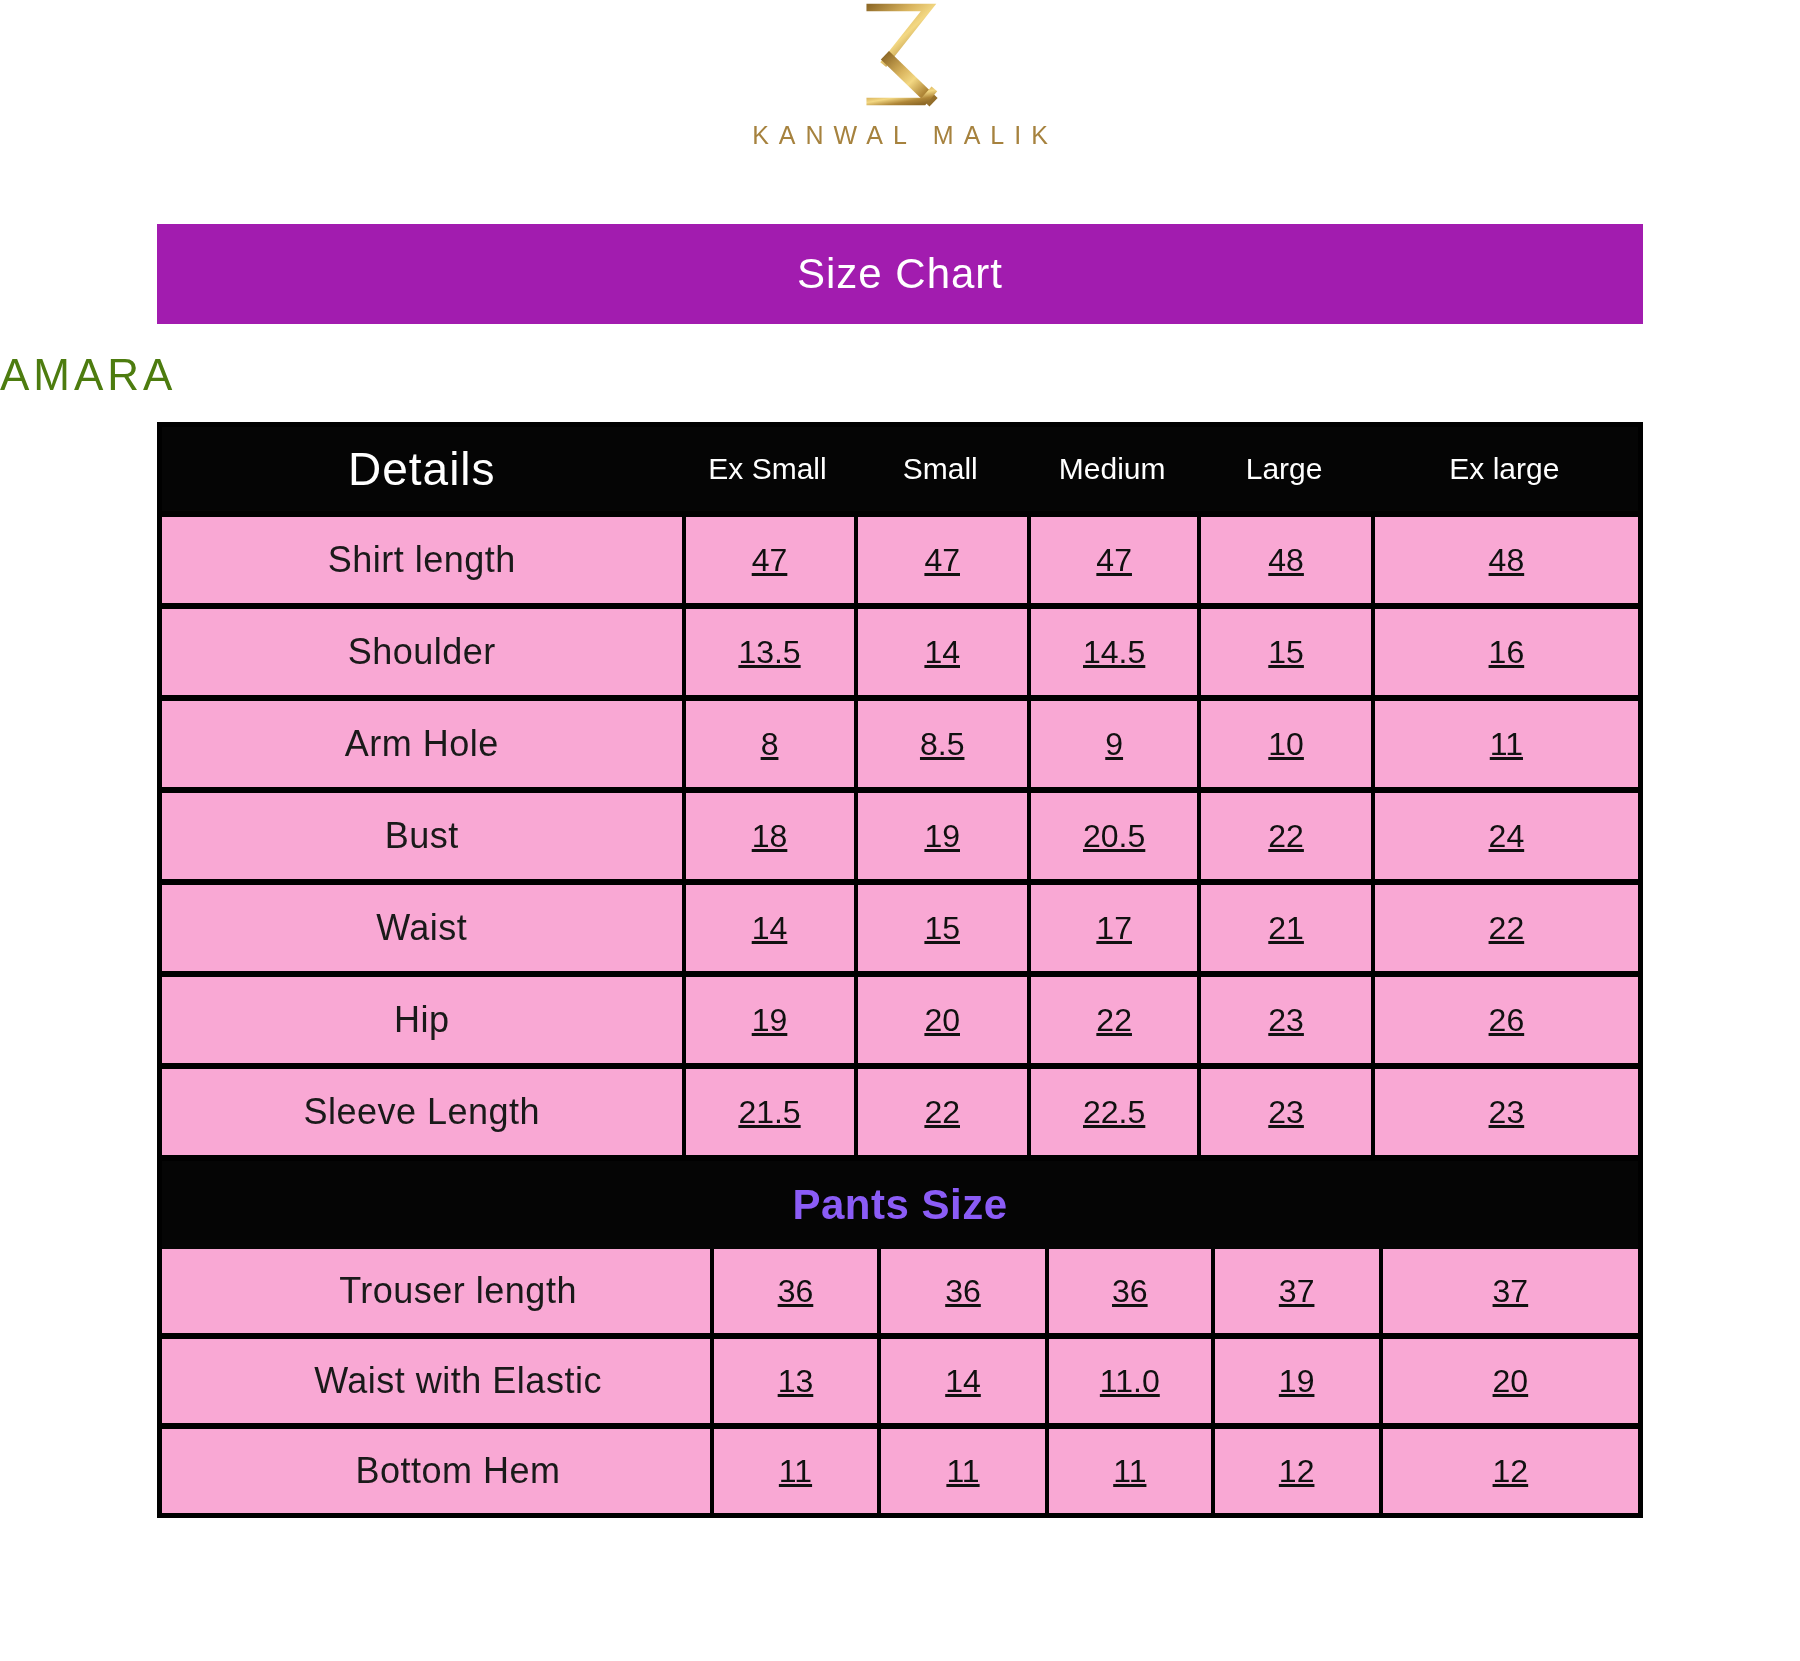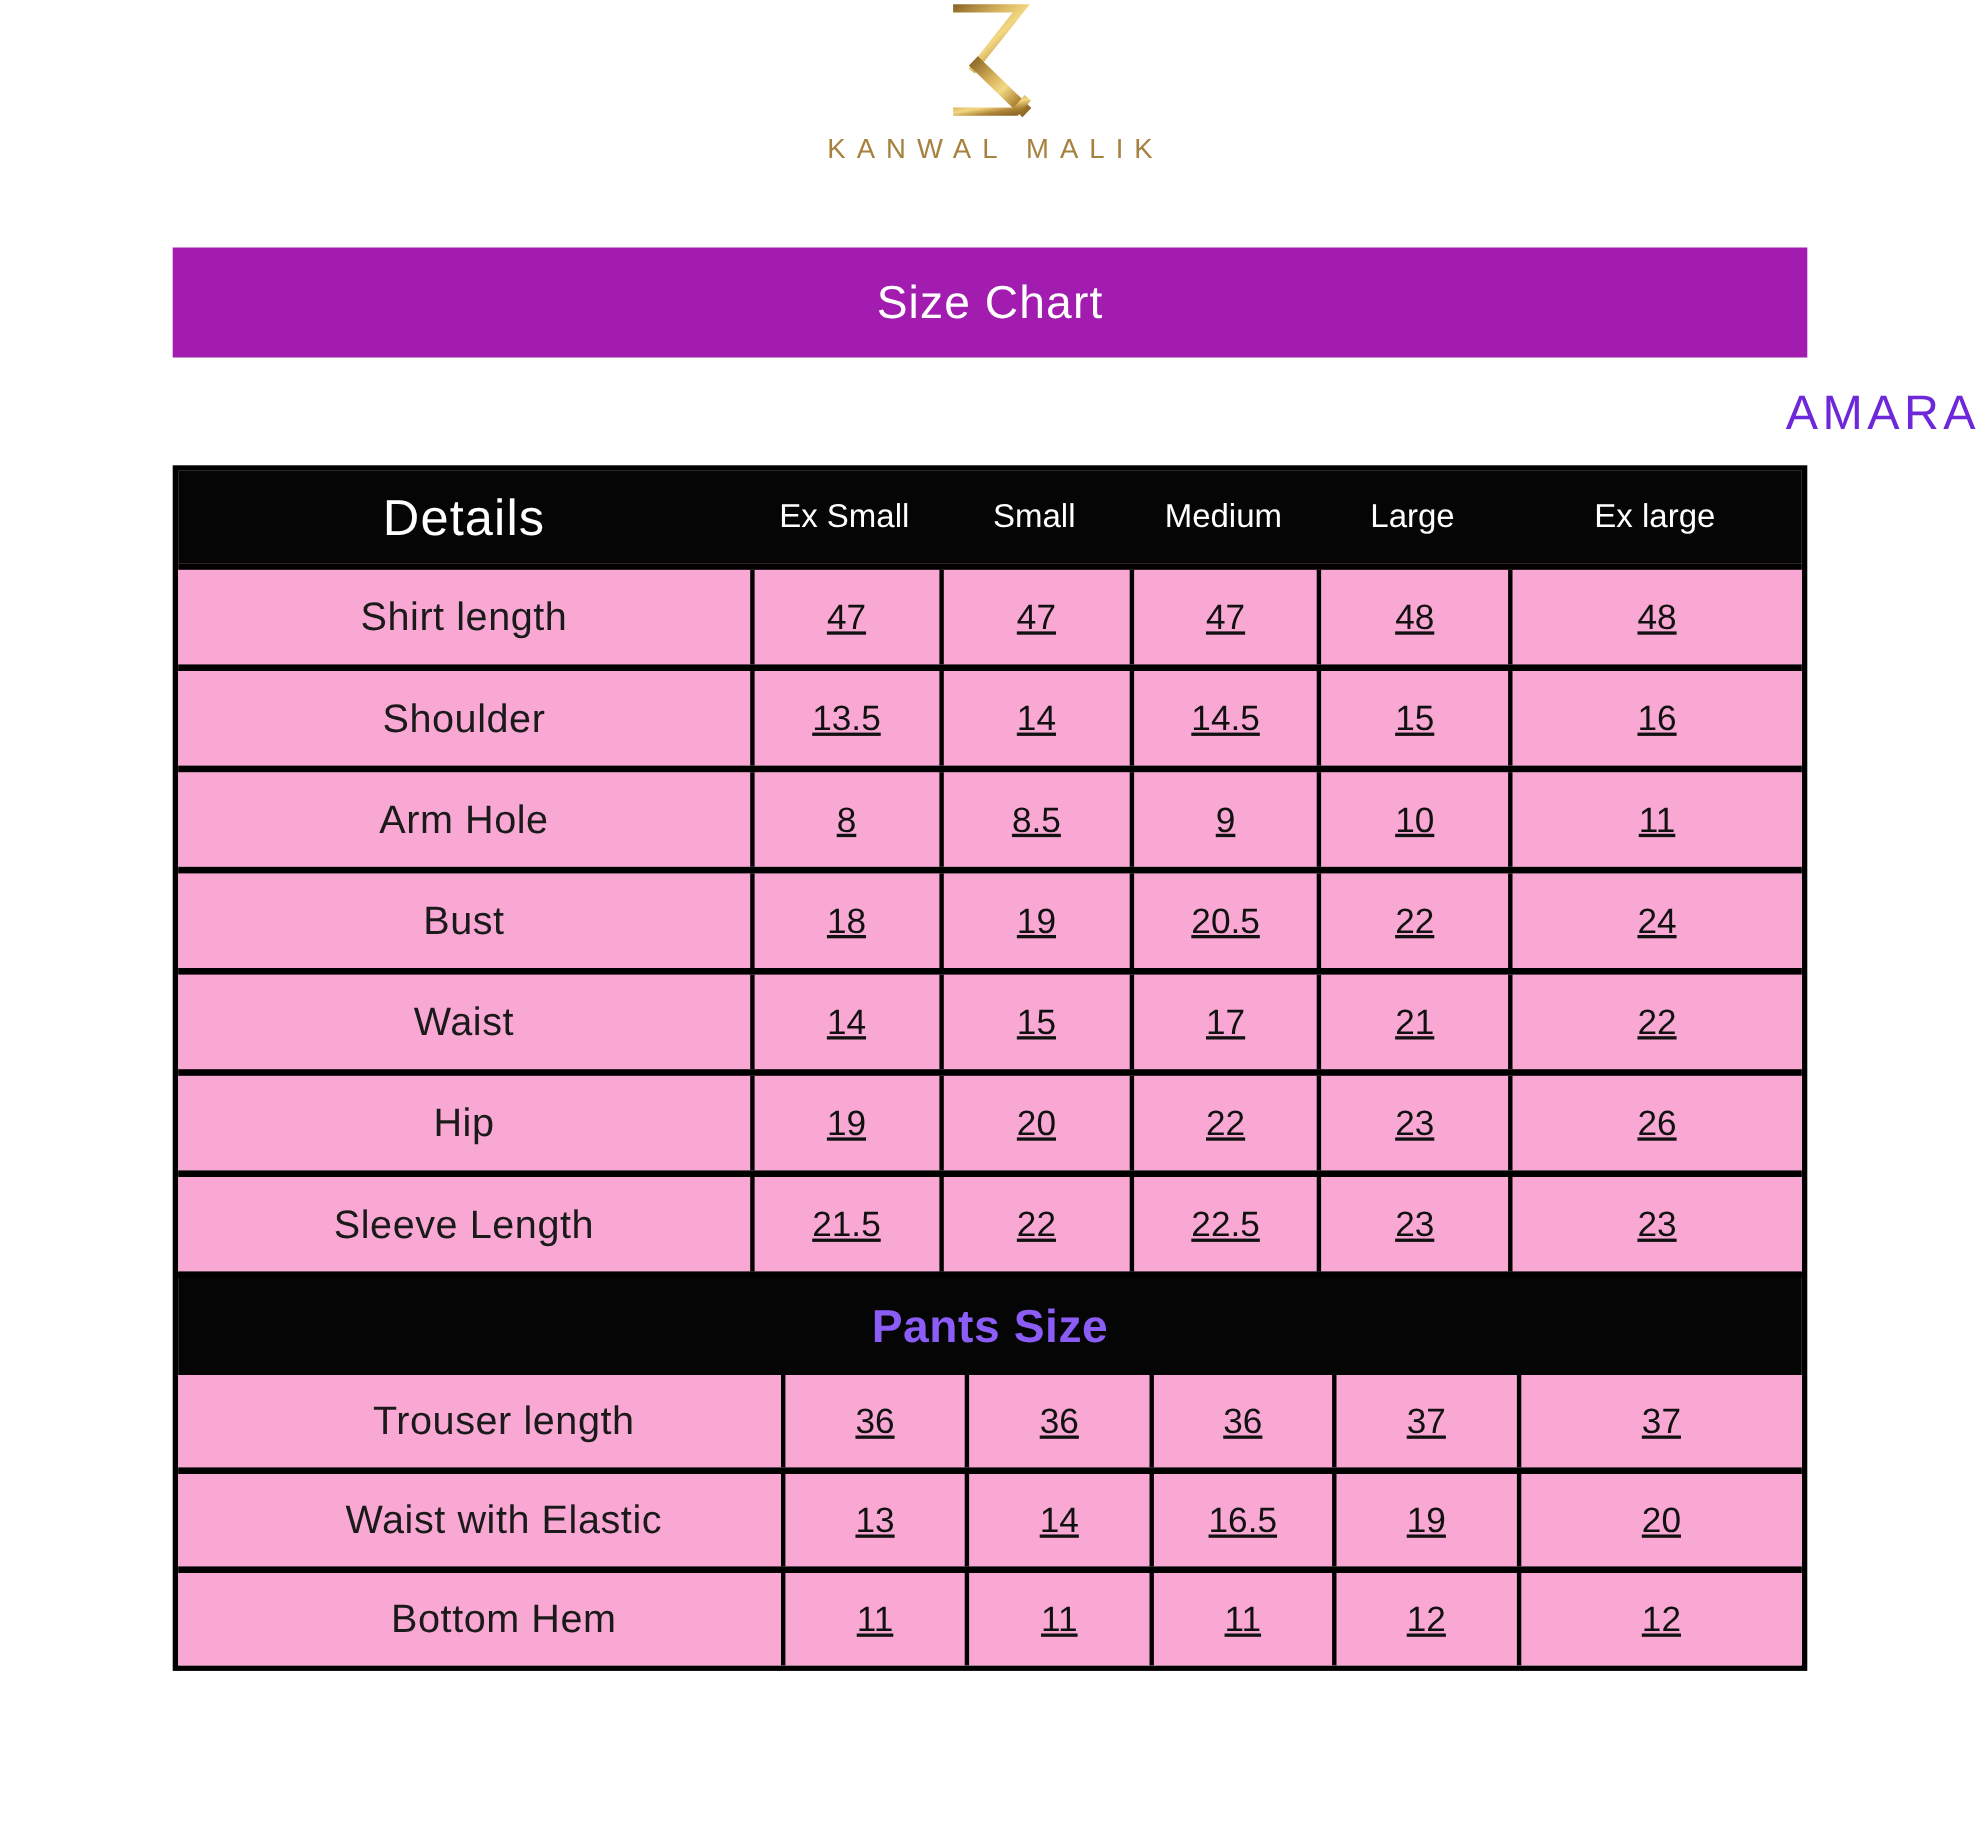--- a/index.html
+++ b/index.html
@@ -10,22 +10,22 @@
   
   .logo-wrap{text-align:center;}
   .logo-wrap svg{display:inline-block;}
   .brand-name{margin-top:8px;font-size:25px;letter-spacing:10px;
               color:#a6823e;font-weight:500;text-indent:10px;}
 
   
   .size-banner{width:1486px;margin:74px auto 0 auto;height:100px;background:#a21caf;
                display:flex;align-items:center;justify-content:center;}
   .size-banner span{color:#fff;font-size:42px;letter-spacing:1px;font-weight:400;}
-  .product-name{margin:26px 0 22px 0;text-align:right;font-size:44px;
-                letter-spacing:4px;font-weight:500;color:#6d28d9;}
+  .product-name{margin:26px 0 22px 0;text-align:left;font-size:44px;
+                letter-spacing:4px;font-weight:500;color:#4d7c0f;}
 
   
   .size-table{width:1486px;margin:0 auto;border:5px solid #000;box-sizing:border-box;}
   .row{display:grid;grid-template-columns:35.2% 11.65% 11.75% 11.55% 11.75% 18.1%;}
   .row + .row{border-top:6px solid #000;}
   .cell{display:flex;align-items:center;justify-content:center;box-sizing:border-box;
         text-align:center;}
   .cell + .cell{border-left:4px solid #000;}
 
   .head{height:84px;background:#050505;color:#fff;}
@@ -159,21 +159,21 @@
         <div class="cell value">36</div>
         <div class="cell value">36</div>
         <div class="cell value">36</div>
         <div class="cell value">37</div>
         <div class="cell value">37</div>
       </div>
       <div class="row data-row">
         <div class="cell label">Waist with Elastic</div>
         <div class="cell value">13</div>
         <div class="cell value">14</div>
-        <div class="cell value">16.5</div>
+        <div class="cell value">11.0</div>
         <div class="cell value">19</div>
         <div class="cell value">20</div>
       </div>
       <div class="row data-row">
         <div class="cell label">Bottom Hem</div>
         <div class="cell value">11</div>
         <div class="cell value">11</div>
         <div class="cell value">11</div>
         <div class="cell value">12</div>
         <div class="cell value">12</div>

